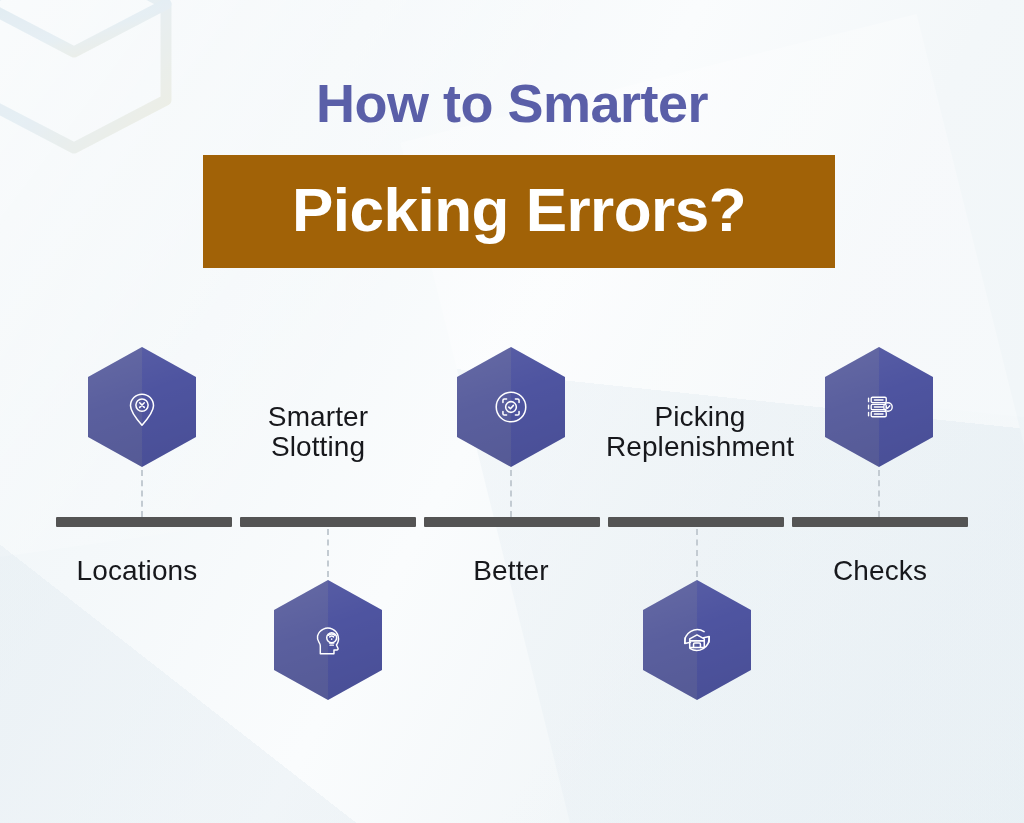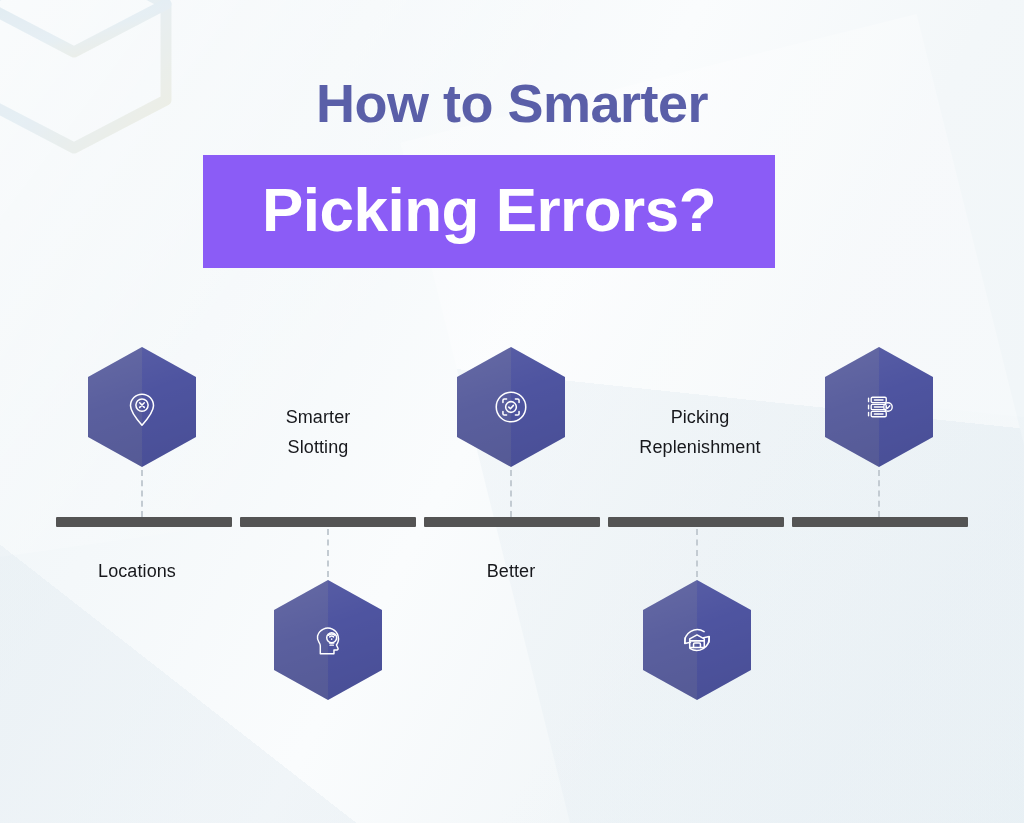--- a/index.html
+++ b/index.html
@@ -56,22 +56,22 @@
   .headline h1{
     font-size:54px;
     line-height:1;
     font-weight:700;
     letter-spacing:-0.5px;
     color:#5a5fa8;
   }
   .title-band{
     position:absolute;
     left:203px; top:155px;
-    width:572px; height:113px;
-    background:#8b5cf6;
+    width:632px; height:113px;
+    background:#a16207;
     display:flex; align-items:center; justify-content:center;
   }
   .title-band span{
     font-size:62px;
     font-weight:700;
     letter-spacing:-0.5px;
     color:#ffffff;
     line-height:1;
     position:relative;
     top:-2px;
@@ -124,21 +124,21 @@
     left:50%;
     width:0; height:0;
     border-left:2px dashed #c3cbd2;
     transform:translateX(-1px);
   }
 
   .label{
     position:absolute;
     width:230px;
     text-align:center;
-    font-size:18px;
+    font-size:28px;
     line-height:30px;
     color:#17181c;
     font-weight:400;
     letter-spacing:0.1px;
   }
 </style>
 </head>
 <body>
 
 <div class="bg-base"></div>
@@ -275,13 +275,14 @@
         <path d="M19 16.3h9.4 M19 24h9.4 M19 31.7h9.4"></path>
         <path d="M12.6 14.4v3.8 M12.6 22.1v3.8 M12.6 29.8v3.8"></path>
         <circle cx="33.8" cy="24" r="4.6"></circle>
         <path d="M31.9 24.1 33.3 25.5 35.8 22.6"></path>
       </svg>
     </div>
   </div>
 </div>
 <div class="dots" style="left:879px; top:470px; height:47px;"></div>
 <div class="label" style="left:765px; top:556px;">
+  <div>Checks</div>
 </div>
 
 </body></html>

